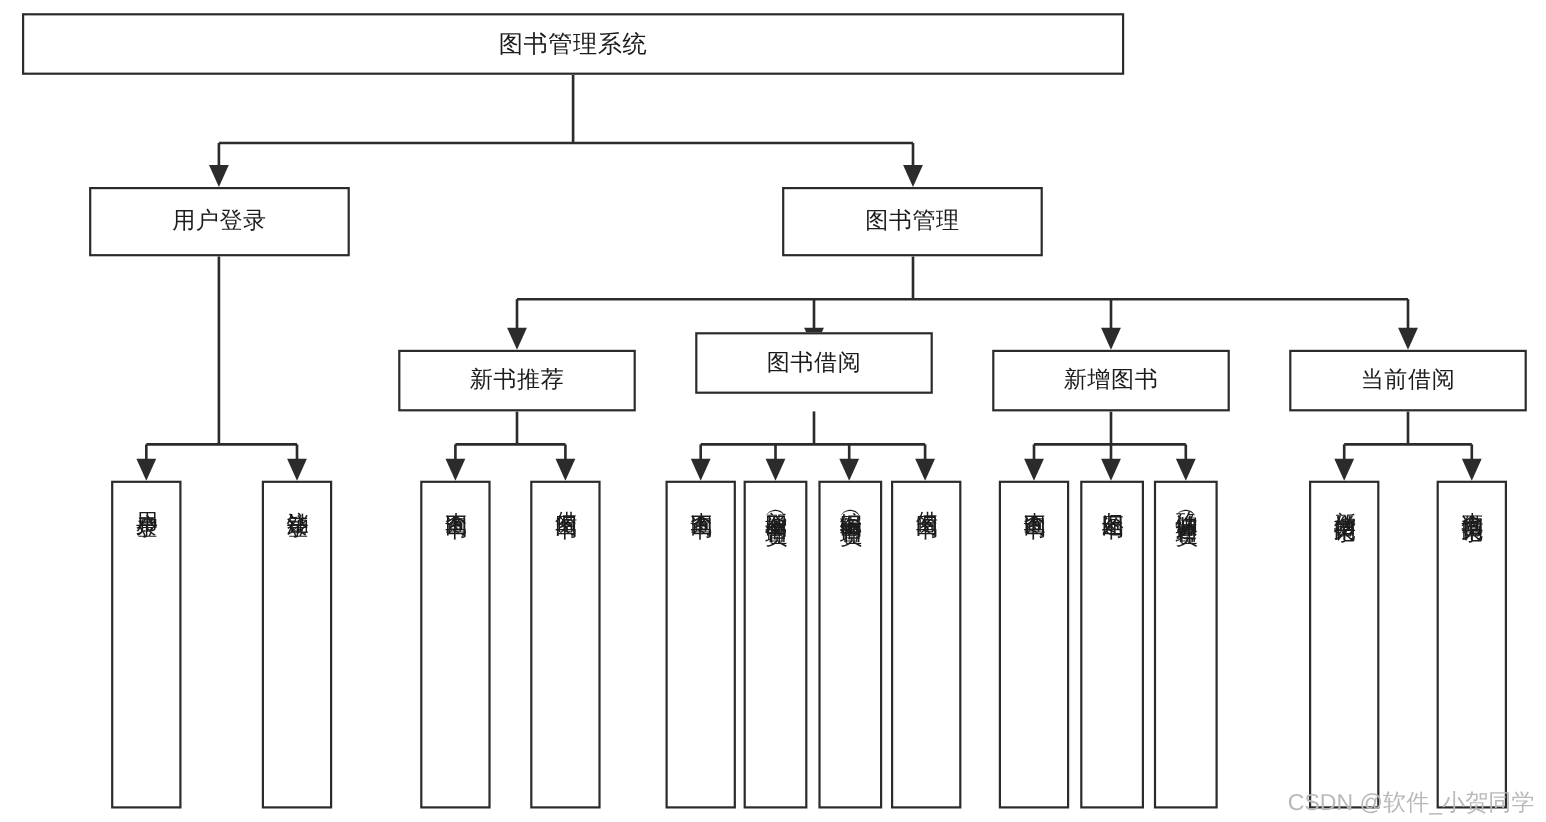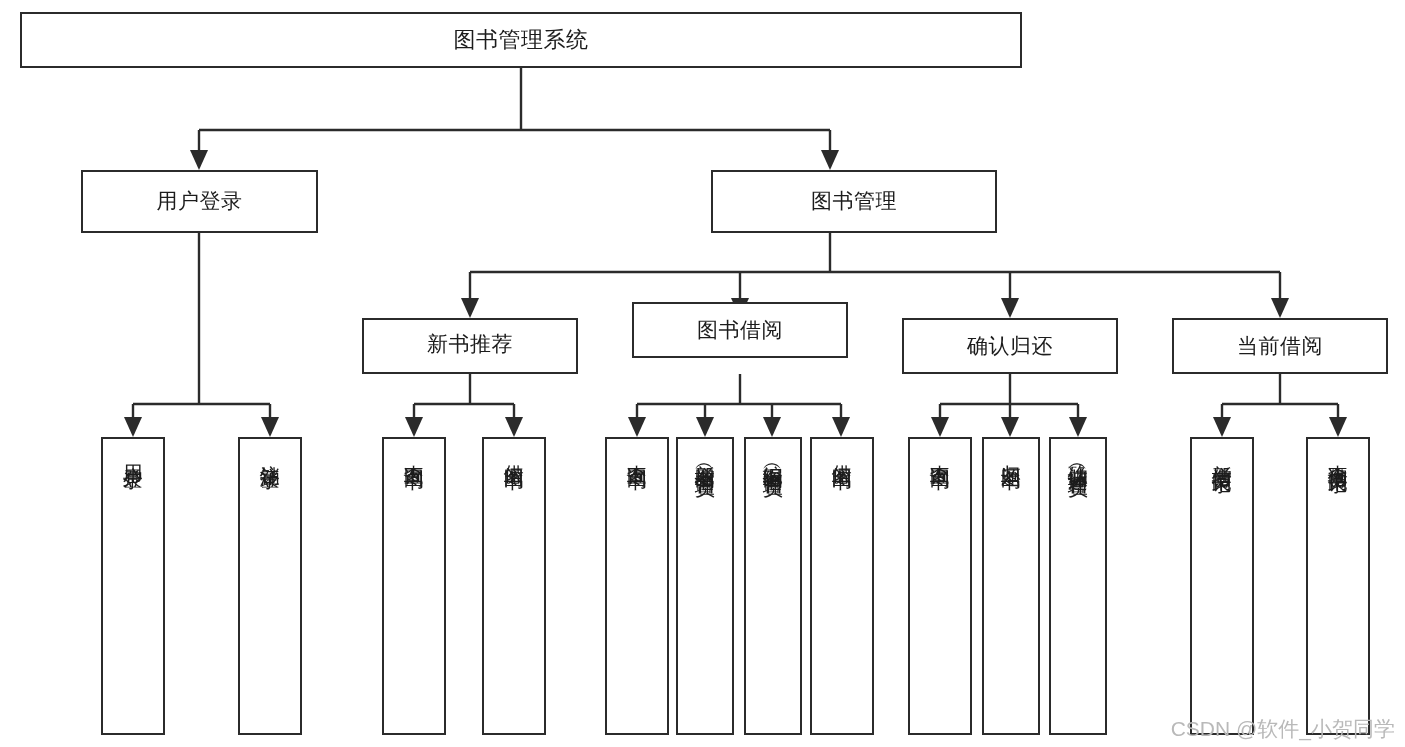--- a/index.html
+++ b/index.html
@@ -155,34 +155,34 @@
   </svg>
 
   <div class="node root" style="left:20px; top:12px; width:1002px; height:56px;">
     <span class="label">图书管理系统</span>
   </div>
 
   <div class="node" style="left:81px; top:170px; width:237px; height:63px;">
     <span class="label">用户登录</span>
   </div>
 
-  <div class="node" style="left:711px; top:170px; width:286px; height:63px;">
+  <div class="node" style="left:711px; top:170px; width:237px; height:63px;">
     <span class="label">图书管理</span>
   </div>
 
-  <div class="node" style="left:362px; top:318px; width:216px; height:56px;font-family:Liberation Mono, monospace;">
+  <div class="node" style="left:362px; top:318px; width:216px; height:56px;">
     <span class="label">新书推荐</span>
   </div>
 
   <div class="node" style="left:632px; top:302px; width:216px; height:56px;">
     <span class="label">图书借阅</span>
   </div>
 
   <div class="node" style="left:902px; top:318px; width:216px; height:56px;">
-    <span class="label">确认归还</span>
+    <span class="label">新增图书</span>
   </div>
 
   <div class="node" style="left:1172px; top:318px; width:216px; height:56px;">
     <span class="label">当前借阅</span>
   </div>
 
   <div class="node leaf" style="left:101px; top:437px; width:64px; height:298px;">
     <span class="label">用户登录</span>
   </div>
   <div class="node leaf" style="left:238px; top:437px; width:64px; height:298px;">

